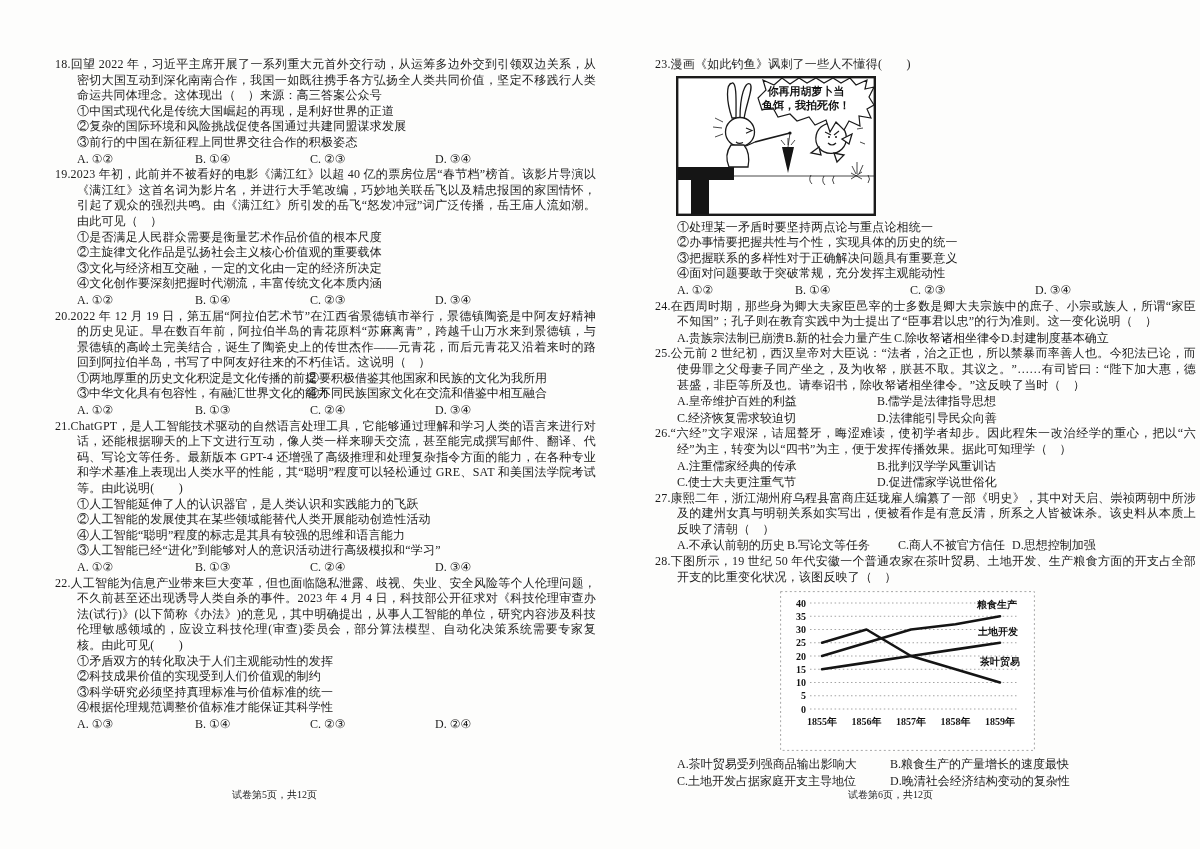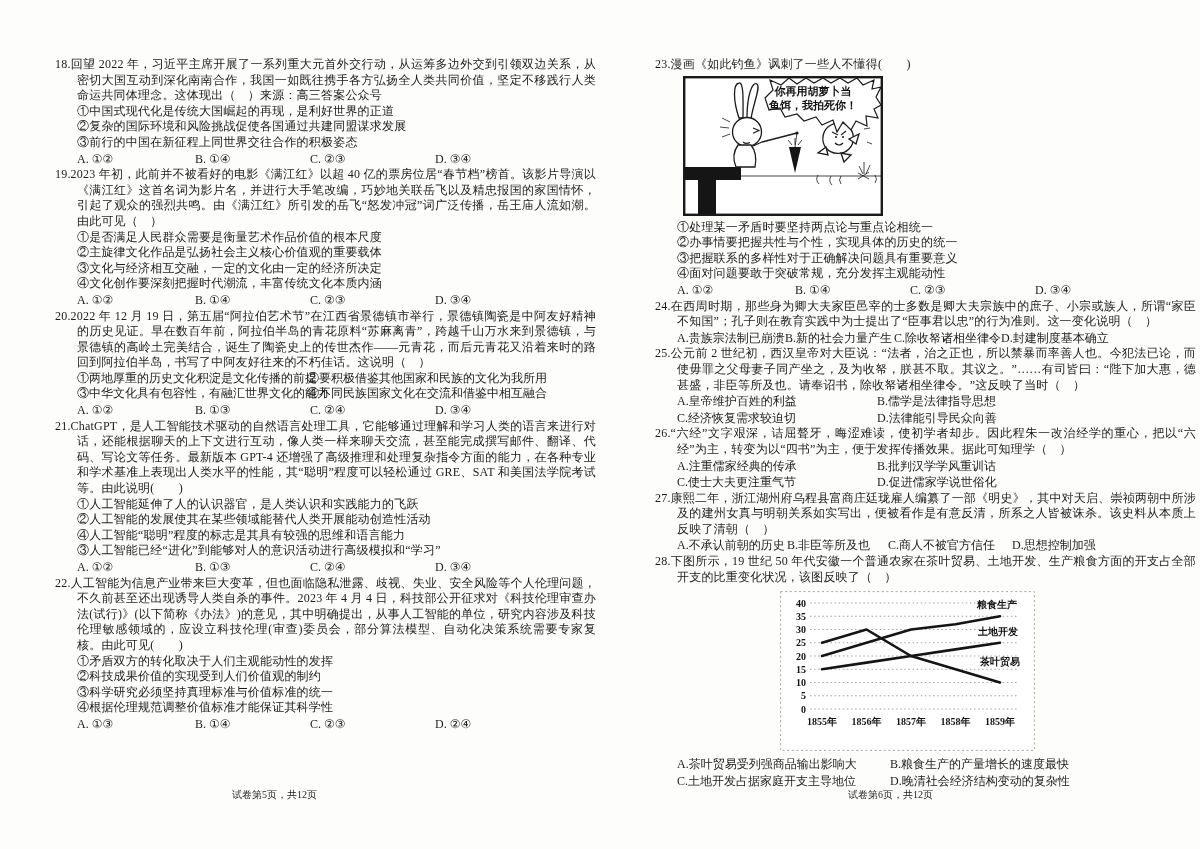--- a/index.html
+++ b/index.html
@@ -26,21 +26,21 @@
   .pair{padding-left:22px;display:flex;}
   .pair-cell{white-space:nowrap;}
   .pair-cell:first-child{width:230px;flex:none;}
   .opts{position:relative;height:15.6px;margin-top:1px;}
   .opt{position:absolute;top:0;white-space:nowrap;}
   .footer{position:absolute;top:787px;font-size:10px;color:#222;}
   #footer-left{left:232px;}
   #footer-right{left:848px;}
 
   
-  .comic-wrap{margin:3px 0 4px 28px;width:184px;}
+  .comic-wrap{margin:3px 0 4px 21px;width:184px;}
   svg.comic{display:block;background:#fff;}
   .comic .frame{fill:#fff;stroke:#1a1a1a;stroke-width:2.4;}
   .comic .s{stroke:#1a1a1a;stroke-width:1.3;fill:#fff;}
   .comic .sn{stroke:#1a1a1a;stroke-width:1.1;fill:none;}
   .comic .thin{stroke:#1a1a1a;stroke-width:0.8;fill:none;}
   .comic .blk{fill:#151515;stroke:none;}
   .comic .bubble-t{
     font-size:11px;font-weight:bold;fill:#111;
     text-anchor:middle;
     font-family:"Liberation Serif","DejaVu Serif",serif;
@@ -227,22 +227,22 @@
       </div>
       <div class="opts">
         <span class="opt" style="left: 22px;">C.使士大夫更注重气节</span>
         <span class="opt" style="left: 222px;">D.促进儒家学说世俗化</span>
       </div>
     </div>
     <div class="question">
       <div class="stem">27.康熙二年，浙江湖州府乌程县富商庄廷珑雇人编纂了一部《明史》，其中对天启、崇祯两朝中所涉及的建州女真与明朝关系如实写出，便被看作是有意反清，所系之人皆被诛杀。该史料从本质上反映了清朝（　）</div>
       <div class="opts">
         <span class="opt" style="left: 22px;">A.不承认前朝的历史</span>
-        <span class="opt" style="left: 132px;">B.非臣等所及也</span>
-        <span class="opt" style="left: 233px; text-align: right;">C.商人不被官方信任</span>
+        <span class="opt" style="left: 132px;">B.写论文等任务</span>
+        <span class="opt" style="left: 243px; text-align: right;">C.商人不被官方信任</span>
         <span class="opt" style="left: 357px;">D.思想控制加强</span>
       </div>
     </div>
     <div class="question">
       <div class="stem">28.下图所示，19 世纪 50 年代安徽一个普通农家在茶叶贸易、土地开发、生产粮食方面的开支占全部开支的比重变化状况，该图反映了（　）</div>
       <div class="chart-wrap" id="fig-chart-wrap">
     <svg class="chart" id="chart-svg" width="255" height="160" viewBox="0 0 255 160">
       <rect class="border" x="0.6" y="0.6" width="253.8" height="158.8"></rect>
     <line x1="30" y1="118" x2="238" y2="118" class="grid"></line>
           <text x="26" y="121.5" text-anchor="end">0</text>

